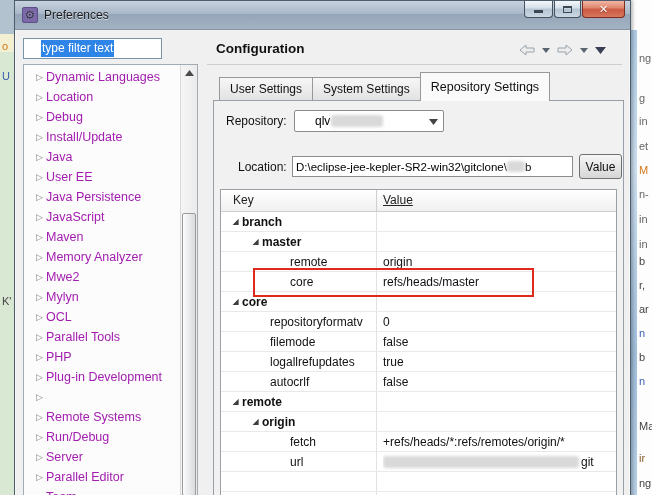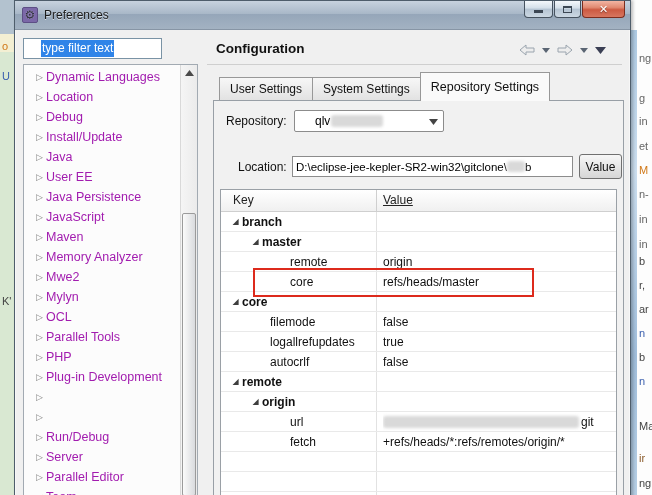--- a/index.html
+++ b/index.html
@@ -231,20 +231,21 @@
             </div>
             <div class="tree-item">
               <span class="tw">▷</span>
               <span class="tree-label">Plug-in Development</span>
             </div>
             <div class="tree-item">
               <span class="tw">▷</span>
             </div>
             <div class="tree-item">
               <span class="tw">▷</span>
+              <span class="tree-label">Remote Systems</span>
             </div>
             <div class="tree-item">
               <span class="tw">▷</span>
               <span class="tree-label">Run/Debug</span>
             </div>
             <div class="tree-item">
               <span class="tw">▷</span>
               <span class="tree-label">Server</span>
             </div>
             <div class="tree-item">
@@ -359,20 +360,28 @@
                 <div class="g-key lv1 bold">
                   <span class="tw exp">◢</span>
                   <span>core</span>
                 </div>
                 <div class="g-val">
                   <span></span>
                 </div>
               </div>
               <div class="g-row">
                 <div class="g-key lv2leaf">
+                  <span>repositoryformatv</span>
+                </div>
+                <div class="g-val">
+                  <span>0</span>
+                </div>
+              </div>
+              <div class="g-row">
+                <div class="g-key lv2leaf">
                   <span>filemode</span>
                 </div>
                 <div class="g-val">
                   <span>false</span>
                 </div>
               </div>
               <div class="g-row">
                 <div class="g-key lv2leaf">
                   <span>logallrefupdates</span>
                 </div>
@@ -401,33 +410,33 @@
                 <div class="g-key lv2 bold">
                   <span class="tw exp">◢</span>
                   <span>origin</span>
                 </div>
                 <div class="g-val">
                   <span></span>
                 </div>
               </div>
               <div class="g-row">
                 <div class="g-key lv3">
+                  <span>fetch</span>
+                </div>
+                <div class="g-val">
+                  <span>+refs/heads/*:refs/remotes/origin/*</span>
+                </div>
+              </div>
+              <div class="g-row">
+                <div class="g-key lv3">
                   <span>url</span>
                 </div>
                 <div class="g-val">
                   <span class="blur-blob" style="width: 196px; height: 12px; margin-right: 2px; flex: 0 0 auto;"></span>
                   <span>git</span>
-                </div>
-              </div>
-              <div class="g-row">
-                <div class="g-key lv3">
-                  <span>fetch</span>
-                </div>
-                <div class="g-val">
-                  <span>+refs/heads/*:refs/remotes/origin/*</span>
                 </div>
               </div>
               <div class="g-row"></div>
               <div class="g-row"></div>
             </div>
           <div class="annotation-rect"></div>
         </div>
 
       </div>
     </div>

